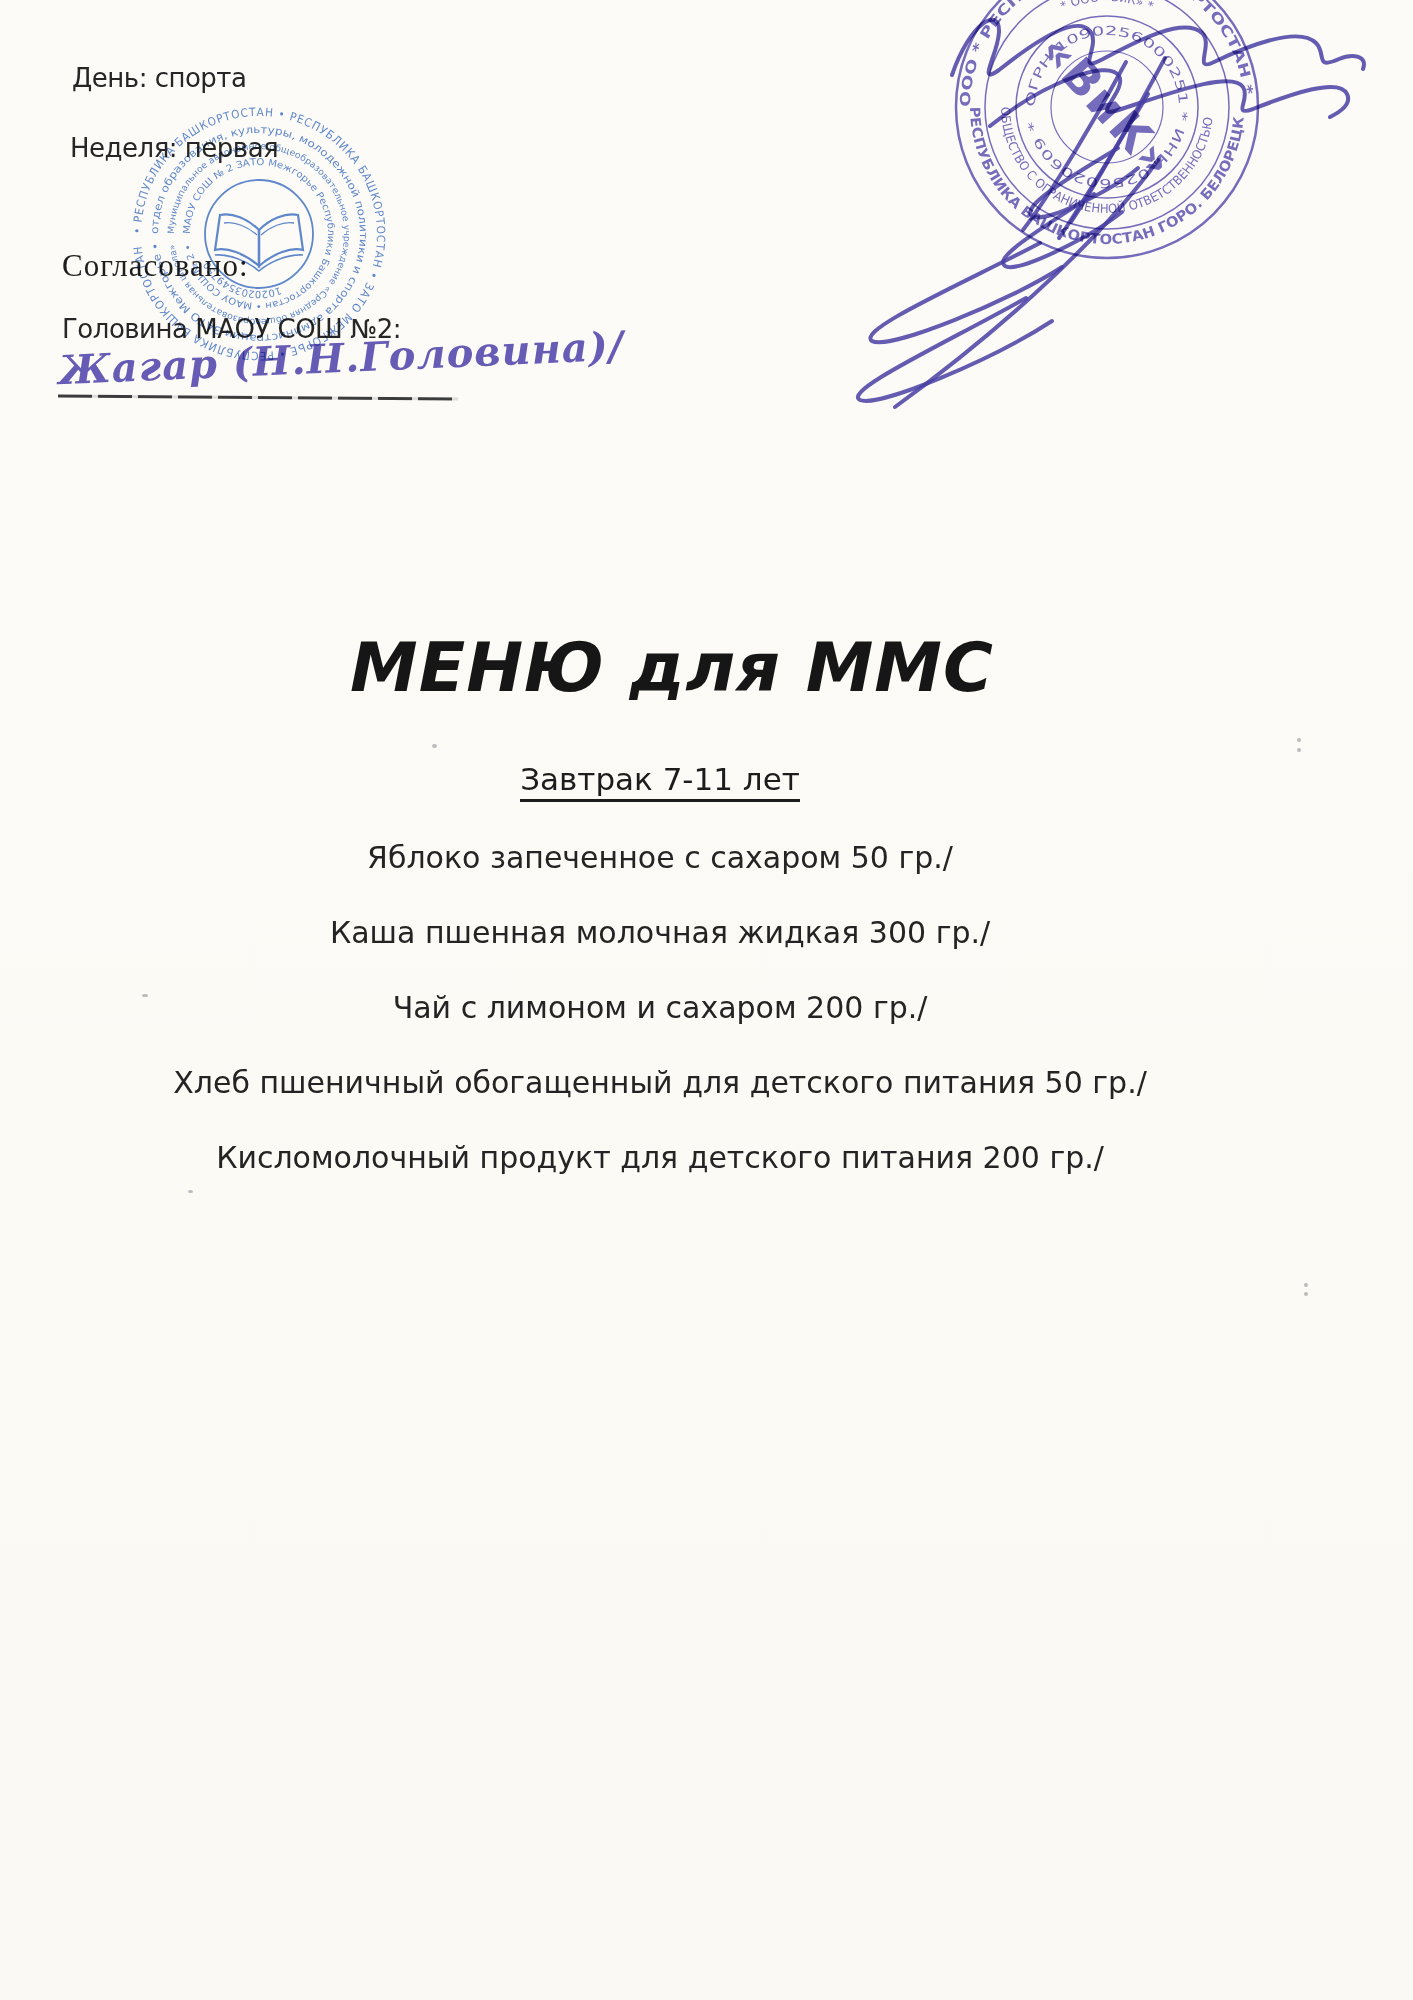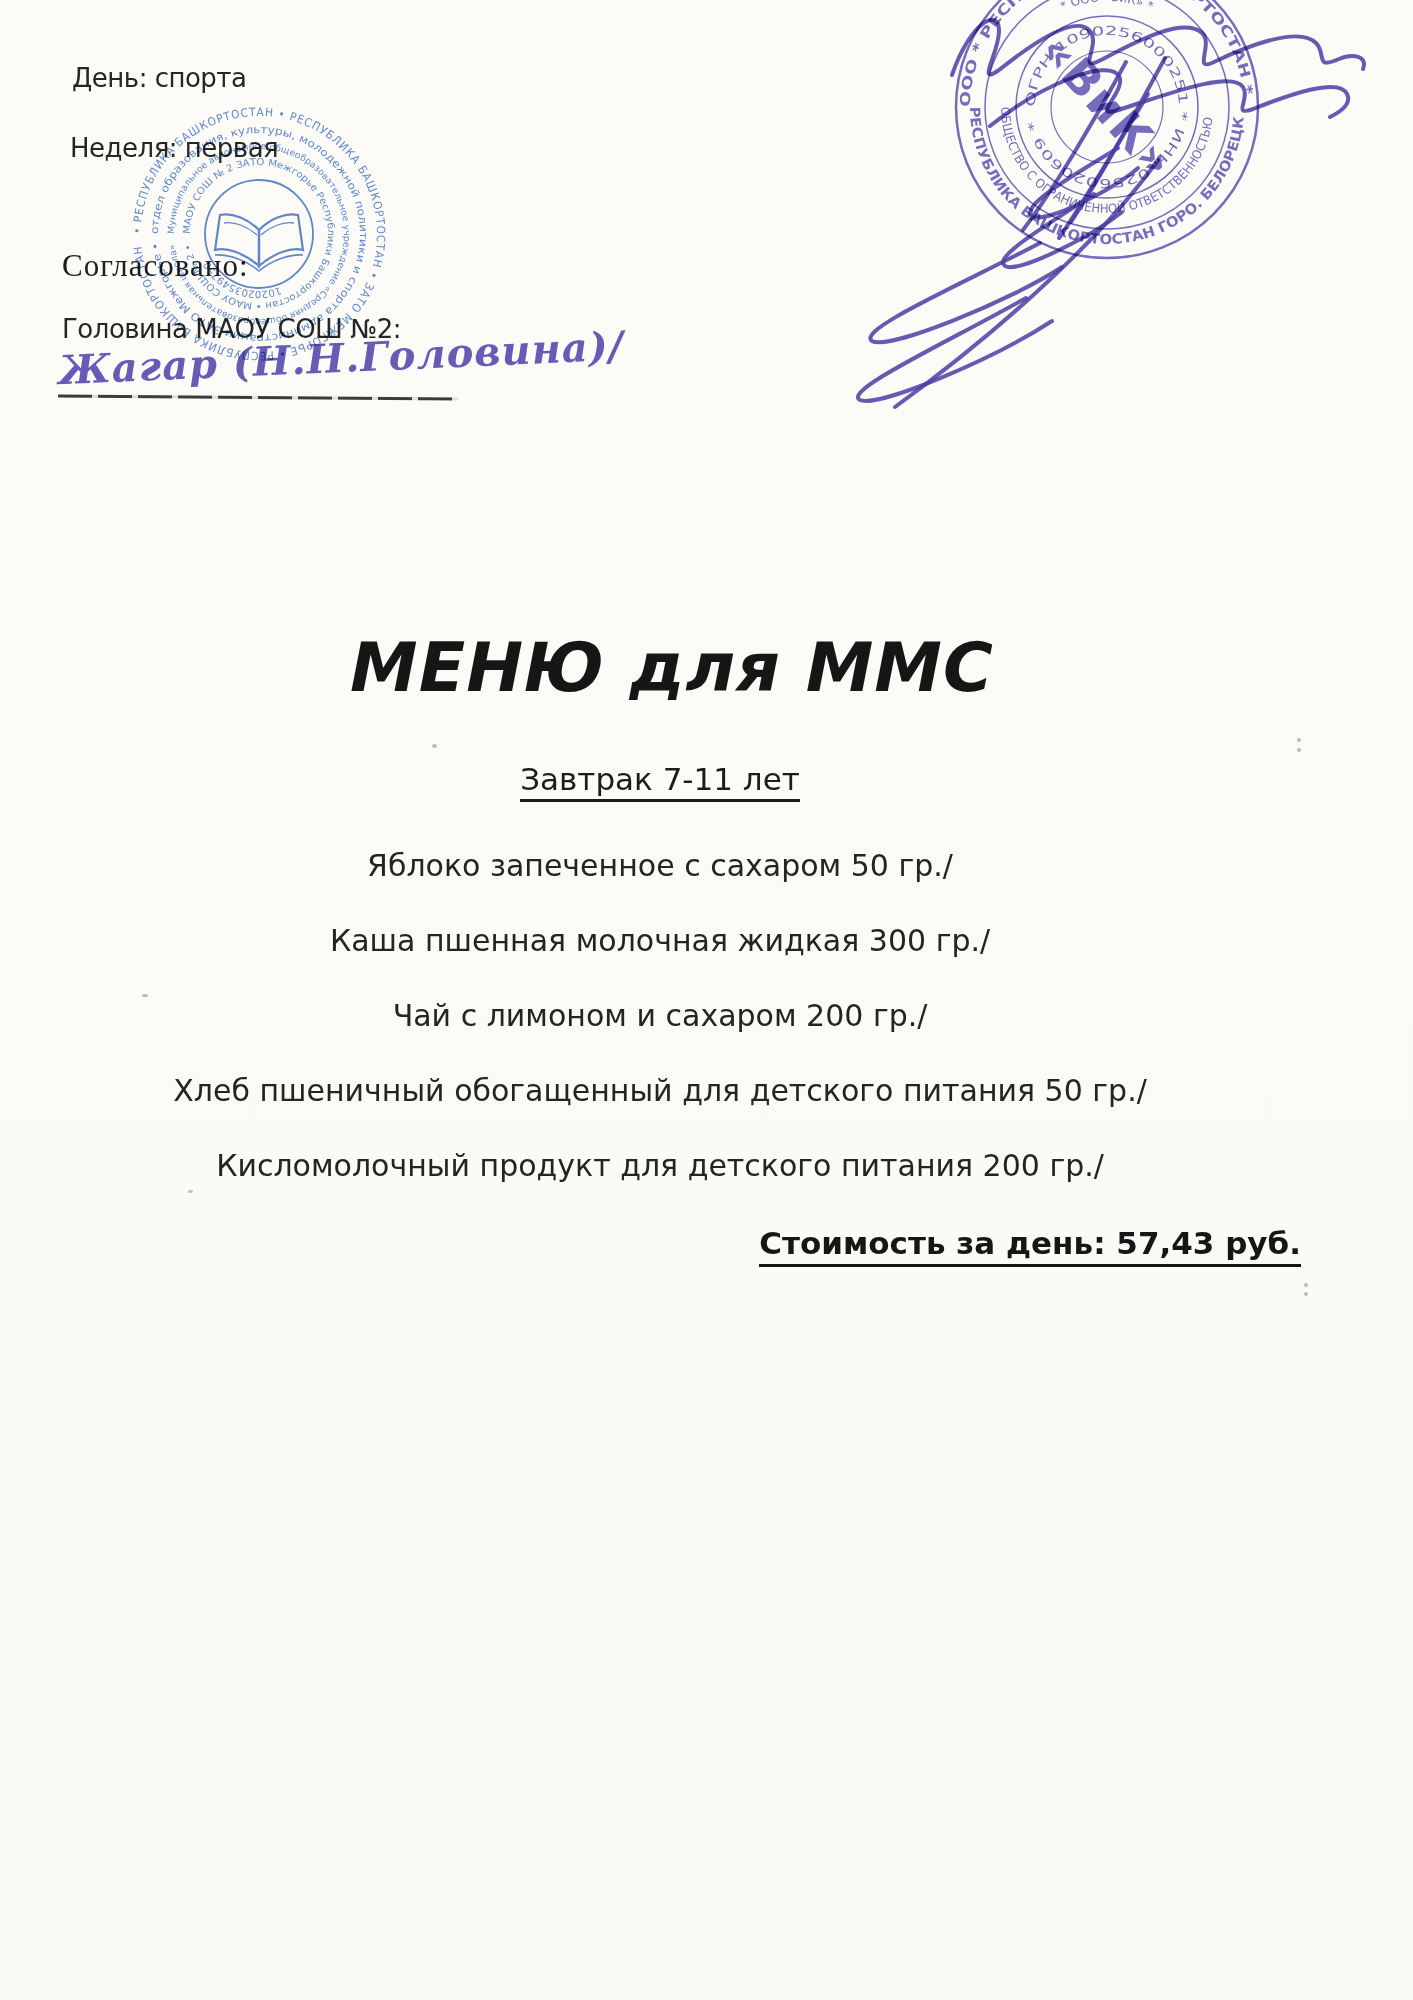--- a/index.html
+++ b/index.html
@@ -28,21 +28,21 @@
   .content{left:0;top:618px;width:1320px;text-align:center;}
   .title{
     position:absolute;left:0;top:10px;width:100%;
     font-size:68px;font-weight:bold;font-style:italic;color:#161616;letter-spacing:1px;padding-left:12px;
   }
   .subtitle{
     position:absolute;left:0;top:143px;width:100%;
     font-size:31px;font-weight:normal;color:#1c1c1c;
   }
   .subtitle span{border-bottom:3px solid #1c1c1c;padding-bottom:2px;}
-  .menu-item{position:absolute;left:0;width:100%;font-size:30px;color:#242424;margin-top:8px;}
+  .menu-item{position:absolute;left:0;width:100%;font-size:30px;color:#242424;}
   .mi0{top:222px}.mi1{top:297px}.mi2{top:372px}.mi3{top:447px}.mi4{top:522px}
   .total{
     position:absolute;right:112px;top:1225px;
     font-size:31px;font-weight:bold;color:#161616;white-space:nowrap;
   }
   .total span{border-bottom:3.5px solid #161616;padding-bottom:3px;}
   .stamp,.scrawl{mix-blend-mode:multiply;}
   .stamp-blue text{font-family:"DejaVu Sans",sans-serif;fill:#4a79cc;}
   .stamp-blue{opacity:.88;}
   .stamp-purple text{font-family:"DejaVu Sans",sans-serif;fill:#5f54b8;}
@@ -124,21 +124,20 @@
   <div class="abs content">
     <div class="title">МЕНЮ для ММС</div>
     <div class="subtitle"><span>Завтрак 7-11 лет</span></div>
     <div class="menu-item mi0">Яблоко запеченное с сахаром 50 гр./</div>
     <div class="menu-item mi1">Каша пшенная молочная жидкая 300 гр./</div>
     <div class="menu-item mi2">Чай с лимоном и сахаром 200 гр./</div>
     <div class="menu-item mi3">Хлеб пшеничный обогащенный для детского питания 50 гр./</div>
     <div class="menu-item mi4">Кисломолочный продукт для детского питания 200 гр./</div>
   </div>
 
-  <div class="total"><span>Стоимость за день: 57,43 руб.</span></div>
 
   <div class="speck" style="left:1297px;top:738px;width:4px;height:4px;"></div>
   <div class="speck" style="left:1297px;top:748px;width:4px;height:4px;"></div>
   <div class="speck" style="left:1304px;top:1283px;width:4px;height:4px;"></div>
   <div class="speck" style="left:1304px;top:1292px;width:4px;height:4px;"></div>
   <div class="speck" style="left:142px;top:994px;width:6px;height:3px;"></div>
   <div class="speck" style="left:432px;top:744px;width:5px;height:4px;"></div>
   <div class="speck" style="left:188px;top:1190px;width:5px;height:3px;"></div>
 
 </div>

